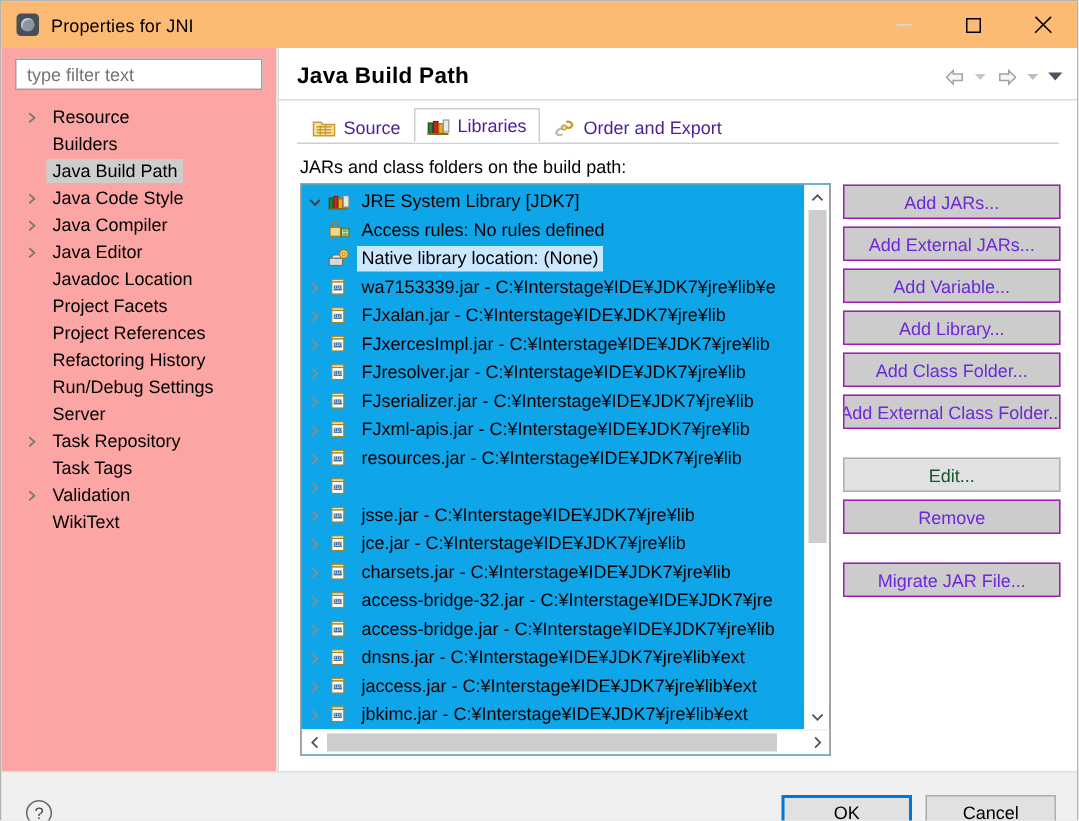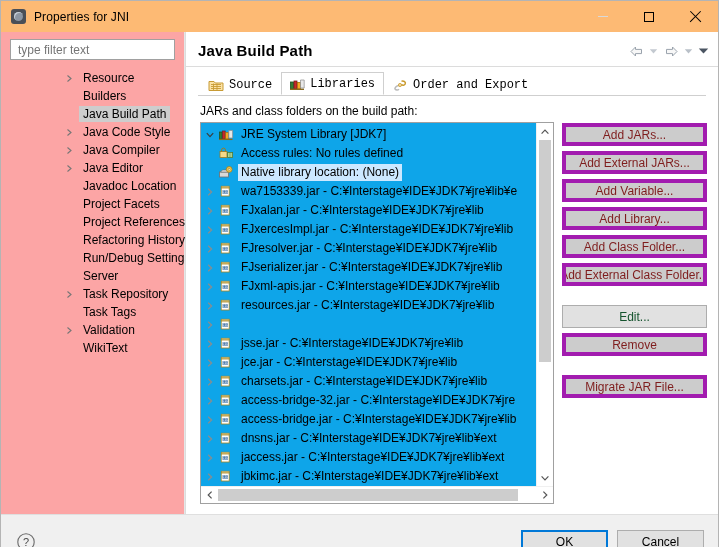--- a/index.html
+++ b/index.html
@@ -96,21 +96,21 @@
     background: #fff;
     display: flex; align-items: center;
     padding: 0 5px;
   }
   .filter-box input {
     border: 0; outline: none; width: 100%;
     font-family: "Liberation Sans", sans-serif;
     font-size: 12px; color: #6d6d6d;
     background: transparent;
   }
-  .tree-nav { margin-top: 9px; margin-left: 48px; }
+  .tree-nav { margin-top: 9px; }
   .nav-item {
     height: 18px;
     display: flex; align-items: center;
     padding-left: 16px;
     font-size: 12px; color: #000;
     cursor: default;
     white-space: nowrap;
   }
   .nav-arrow {
     width: 13px; min-width: 13px;
@@ -168,27 +168,26 @@
     display: flex; align-items: flex-end;
     padding: 8px 0 0 14px;
     height: 28px;
     position: relative;
   }
   .tab {
     display: flex; align-items: center; gap: 5px;
     height: 21px;
     padding: 0 8px 0 7px;
     font-size: 12px;
-    color: #000000;
+    color: #4c1d95;
     border: 1px solid transparent;
     border-bottom: none;
     cursor: default;
     position: relative;
     white-space: nowrap;
-    font-family: Liberation Mono, monospace;
   }
   .tab.active {
     background: #ffffff;
     border: 1px solid #cfcfcf;
     border-bottom: 1px solid #ffffff;
     z-index: 2;
     height: 23px;
   }
   .tabs-underline {
     height: 1px; background: #cfcfcf;
@@ -301,23 +300,23 @@
 
   
   .btn-col {
     width: 145px; min-width: 145px;
     display: flex; flex-direction: column;
     gap: 5px;
     padding-top: 1px;
   }
   .act-btn {
     height: 23px;
-    border: 4px solid #a21caf;
+    border: 1px solid #a21caf;
     background: #cccccc;
-    color: #7f1d1d;
+    color: #6d28d9;
     font-family: "Liberation Sans", sans-serif;
     font-size: 12px;
     display: flex; align-items: center; justify-content: center;
     cursor: default;
     white-space: nowrap;
     overflow: hidden;
   }
   .act-btn.enabled {
     background: #e1e1e1;
     border: 1px solid #adadad;

